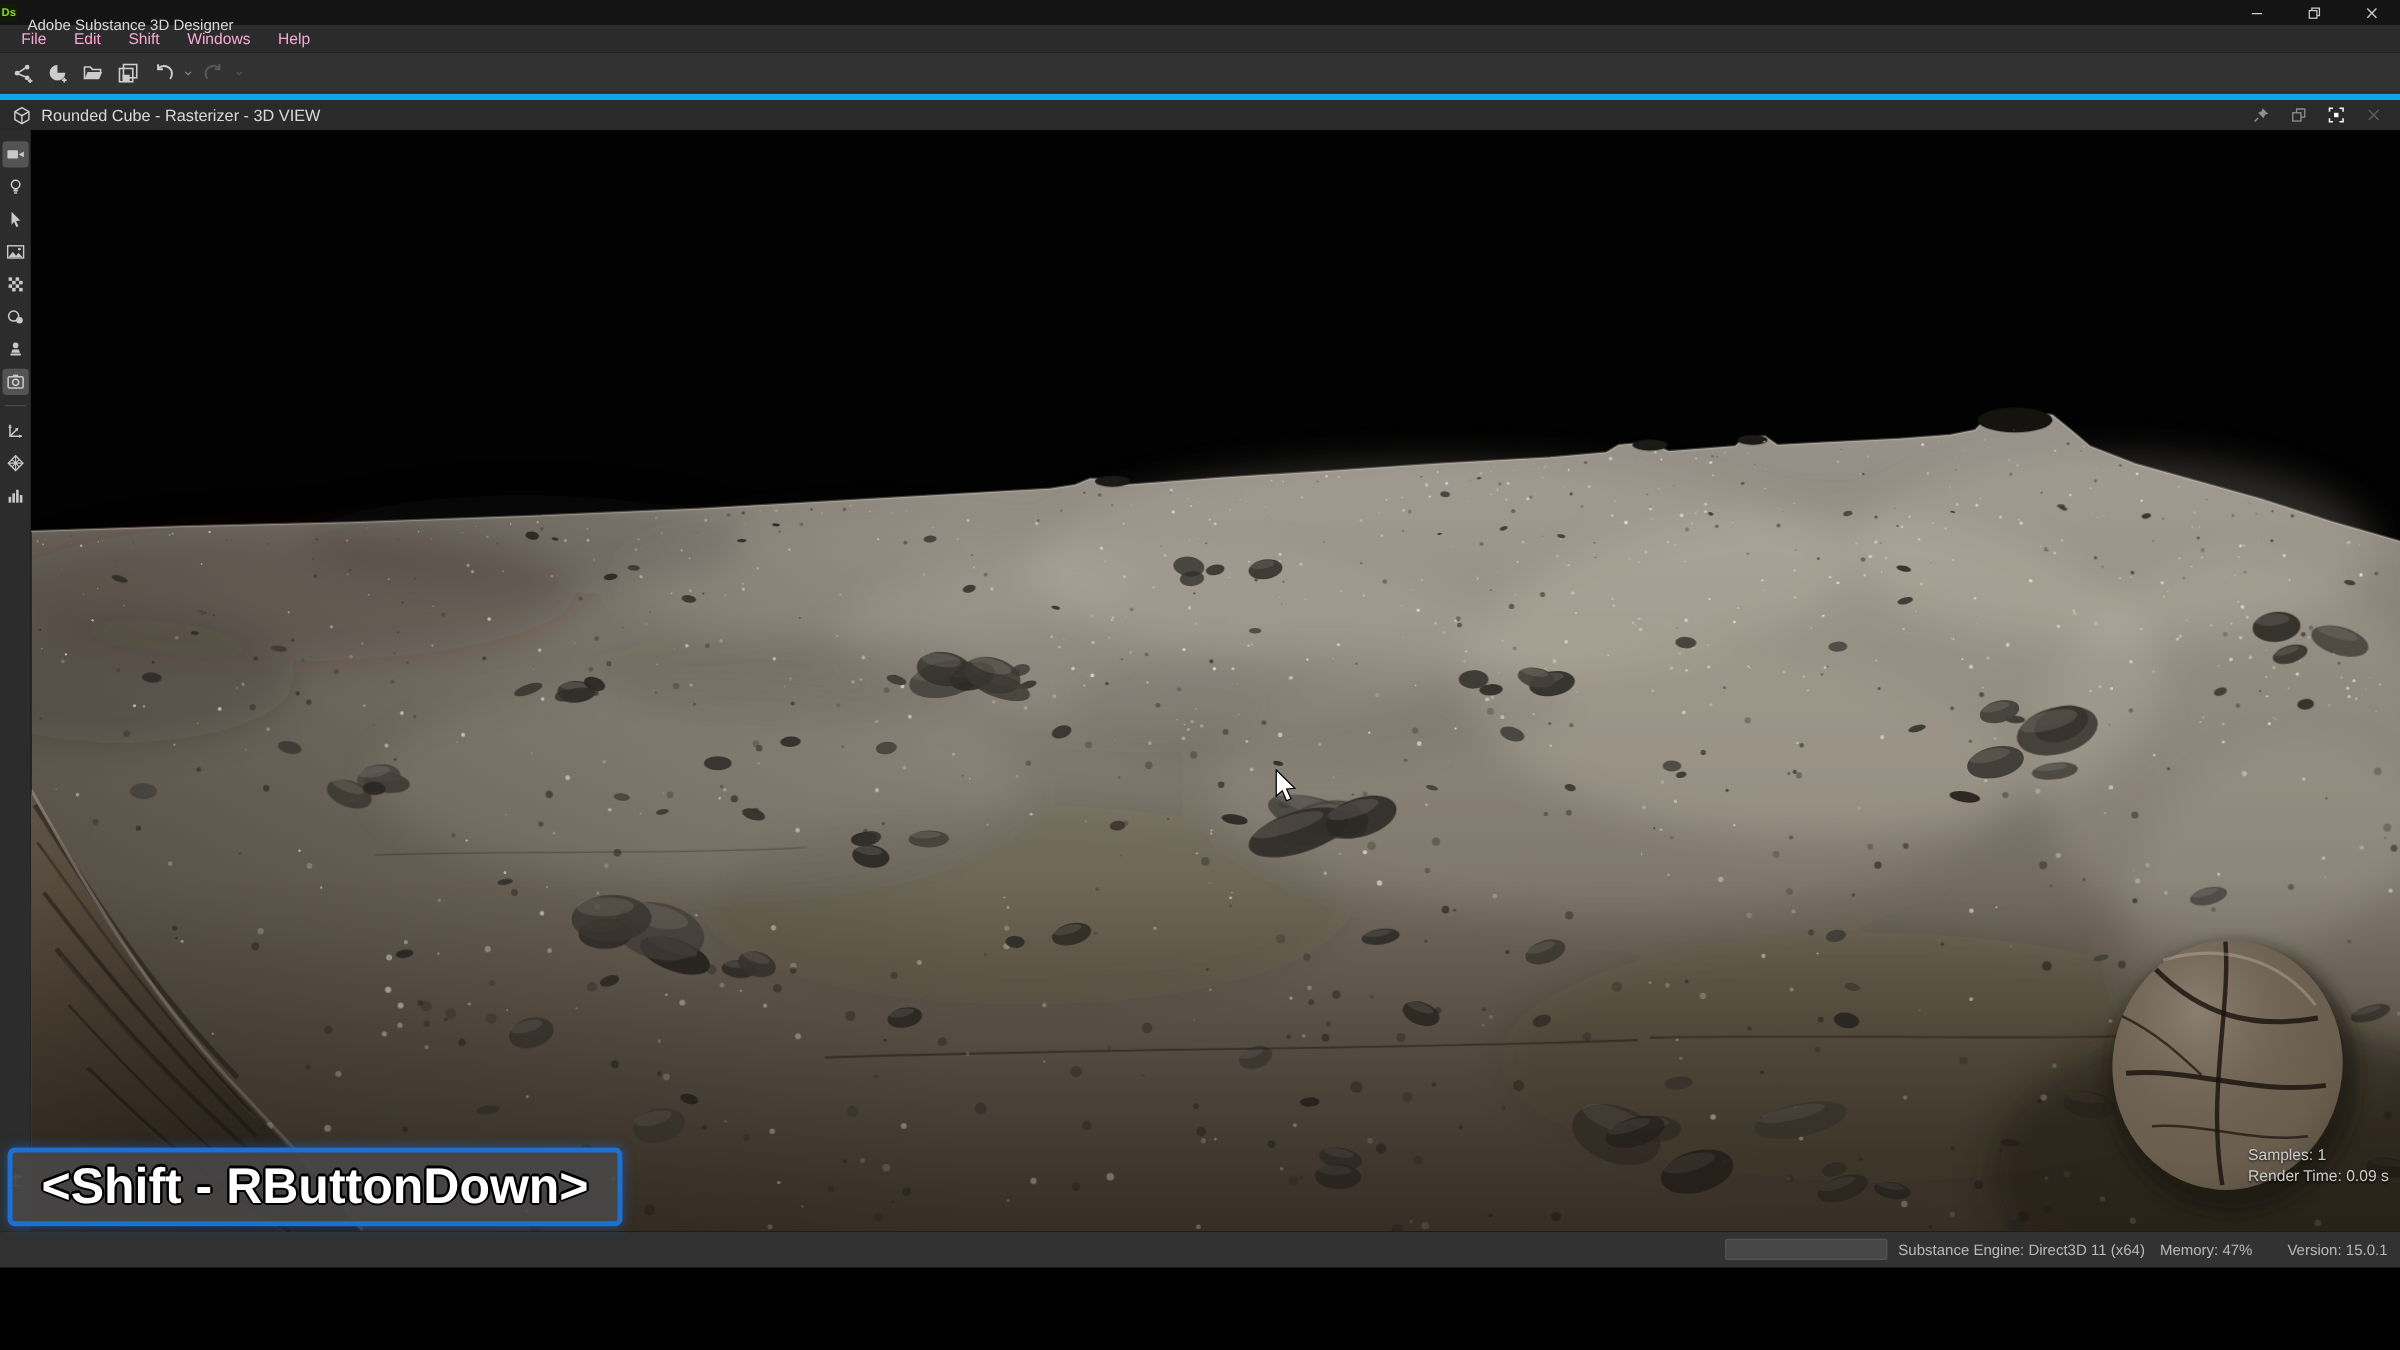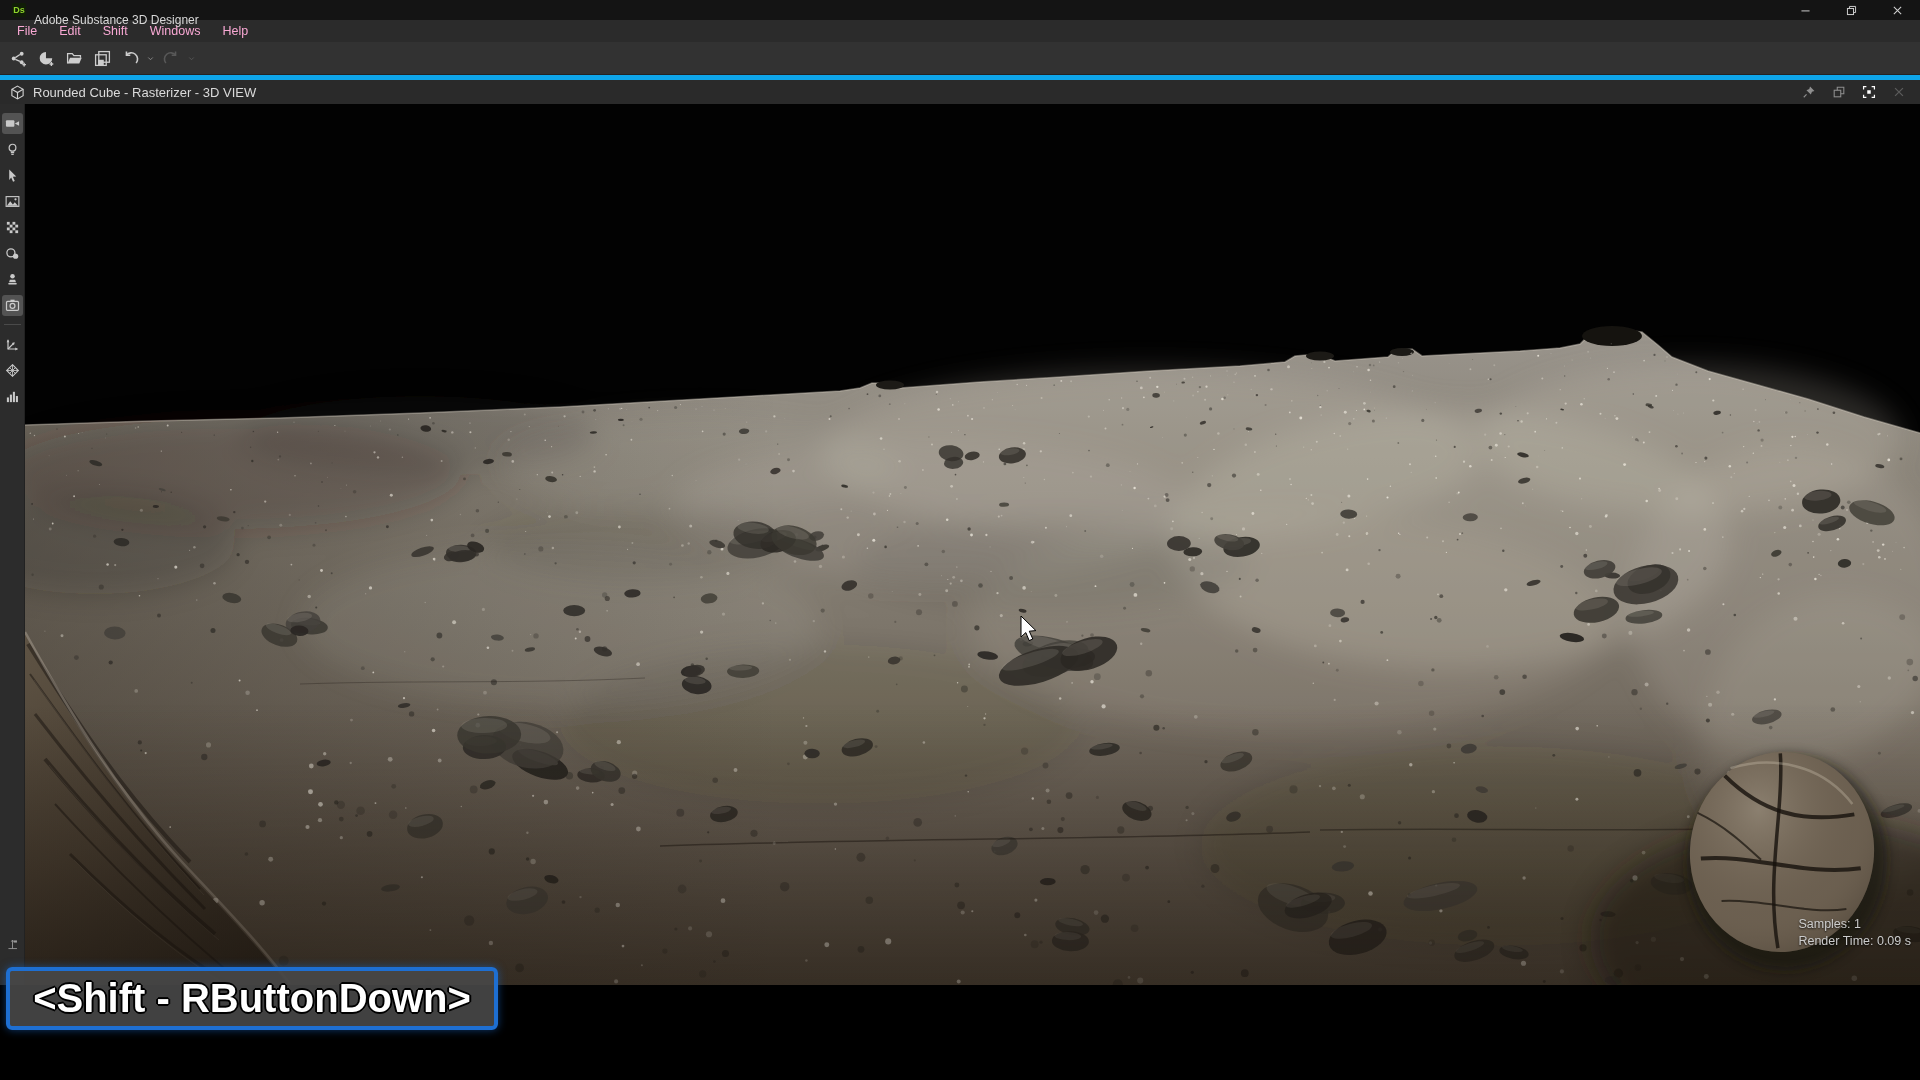--- a/index.html
+++ b/index.html
@@ -1,19 +1,19 @@
 <!DOCTYPE html>
 <html><head>
 <meta charset="utf-8">
 <style>
   html,body{margin:0;padding:0;background:#000;}
   .screen{position:relative;width:1920px;height:1080px;background:#000;overflow:hidden;
           font-family:"Liberation Sans",sans-serif;-webkit-font-smoothing:antialiased;}
   
-  .titlebar{height:20px;background:#141414;display:flex;align-items:center;padding-left:12px;}
+  .titlebar{height:20px;background:#141414;display:flex;align-items:center;padding-left:0;}
   .appbadge{width:14px;height:14px;background:#101d07;color:#8fd42c;font-size:9px;font-weight:bold;
             display:flex;align-items:center;justify-content:center;border-radius:2px;}
   .apptitle{color:#d8d8d8;font-size:12px;margin-left:8px;margin-top:20px;}
   .wincontrols{margin-left:auto;display:flex;height:100%;}
   .winbtn{width:46px;height:100%;display:flex;align-items:center;justify-content:center;color:#cfcfcf;}
   
   .menubar{height:22px;background:#2b2b2b;display:flex;align-items:center;padding-left:6px;}
   .menu-item{color:#f9a8d4;font-size:12.5px;padding:0 11px;height:100%;display:flex;align-items:center;}
   
   .toolbar{height:32px;background:#323232;display:flex;align-items:center;padding-left:4px;border-bottom:1px solid #232323;}
@@ -43,21 +43,21 @@
   svg.scene{position:absolute;left:0;top:0;}
   .stats{position:absolute;right:9px;top:812px;text-align:left;color:#cccccc;font-size:12.5px;line-height:17px;
          text-shadow:0 1px 2px rgba(0,0,0,.85);}
   
   .statusbar{height:29px;background:#323232;display:flex;align-items:center;justify-content:flex-end;
              padding-right:10px;font-size:12px;color:#b9b9b9;}
   .progress{width:128px;height:15px;background:#474747;border:1px solid #535353;border-radius:2px;margin-right:9px;}
   .sb-mem{margin-left:12px;}
   .sb-ver{margin-left:28px;}
   
-  .overlay{position:absolute;left:6px;top:967px;width:492px;height:63px;box-sizing:border-box;
+  .overlay{position:absolute;left:6px;top:918px;width:492px;height:63px;box-sizing:border-box;
            border:4px solid #1e6fd2;border-radius:6px;background:rgba(72,72,72,0.9);
            display:flex;align-items:center;justify-content:center;z-index:50;
            box-shadow:0 0 9px rgba(25,105,205,.55);}
   .overlay span{font-size:40px;font-weight:bold;color:#fff;white-space:nowrap;
            text-shadow:-2px 0 0 #000,2px 0 0 #000,0 -2px 0 #000,0 2px 0 #000,
                        -1px -1px 0 #000,1px 1px 0 #000,-1px 1px 0 #000,1px -1px 0 #000;}
 </style>
 </head>
 <body>
 
@@ -1654,17 +1654,23 @@
             </g>
           </g>
         </svg>
       <div class="stats">
         <div>Samples: 1</div>
         <div>Render Time: 0.09 s</div>
       </div>
     </div>
   </div>
 
+  <div class="statusbar">
+    <div class="progress"></div>
+    <span>Substance Engine: Direct3D 11 (x64)</span>
+    <span class="sb-mem">Memory: 47%</span>
+    <span class="sb-ver">Version: 15.0.1</span>
+  </div>
 
   <div class="overlay">
     <span>&lt;Shift - RButtonDown&gt;</span>
   </div>
 </div>
 
 </body></html>

